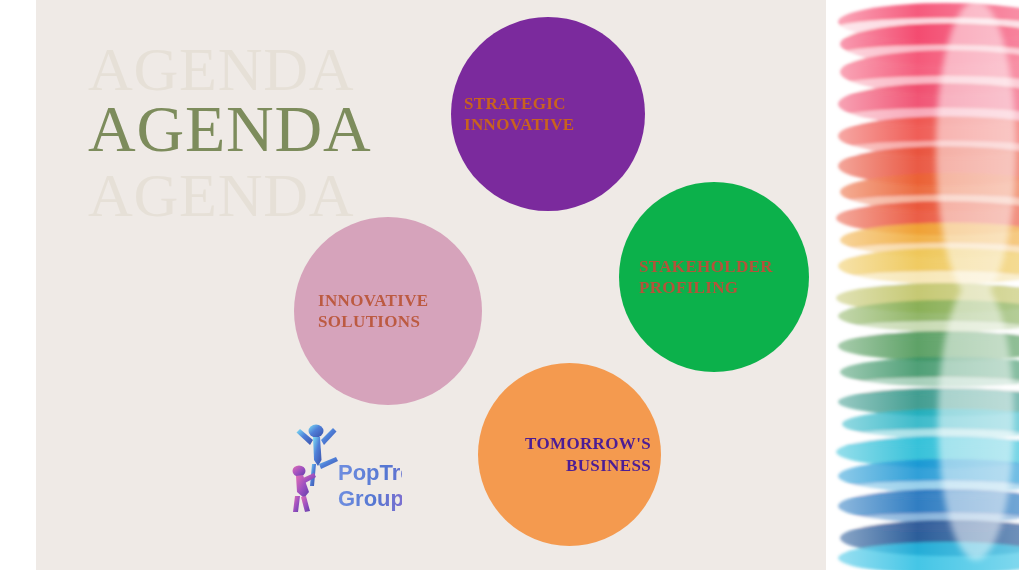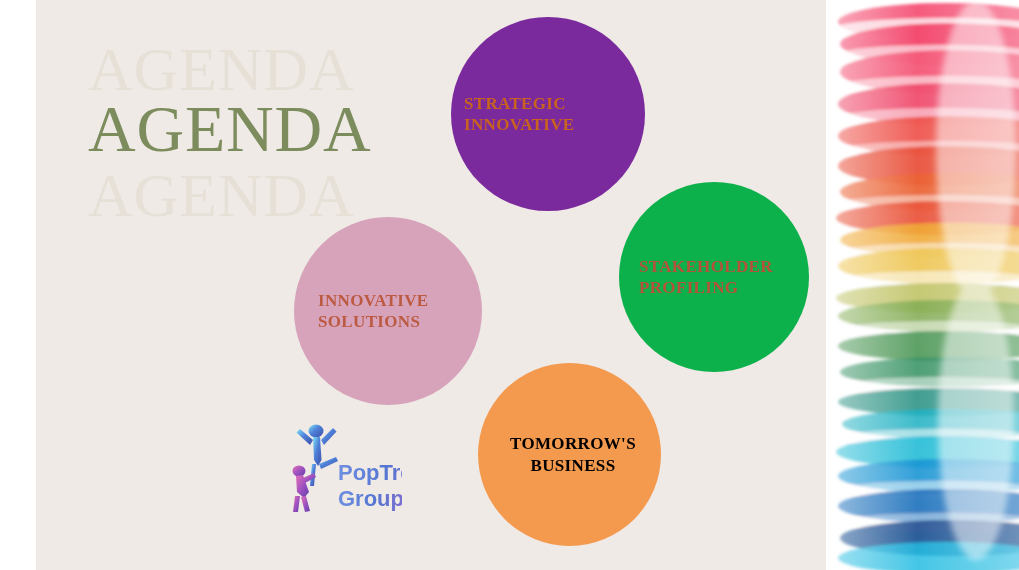--- a/index.html
+++ b/index.html
@@ -133,22 +133,22 @@
     left: 442px;
     top: 363px;
     width: 183px;
     height: 183px;
     background: #f49a4f;
     justify-content: flex-start;
     padding-left: 17px;
     padding-right: 10px;
   }
   #bubble-tomorrow .bubble-label {
-    color: #000000;
-    text-align: center;
+    color: #4c1d95;
+    text-align: right;
   }
 
   
   #logo {
     position: absolute;
     left: 244px;
     top: 418px;
     width: 122px;
     height: 100px;
   }

